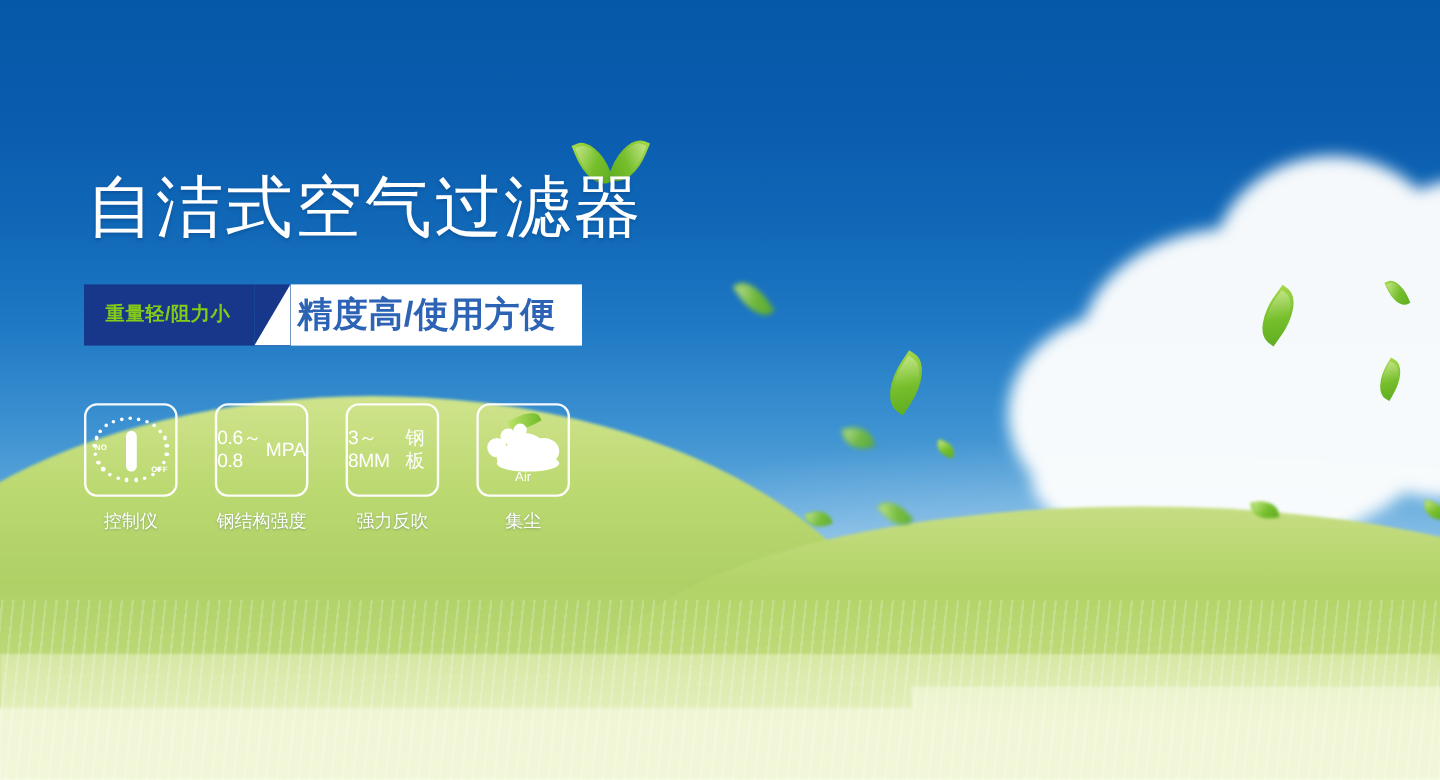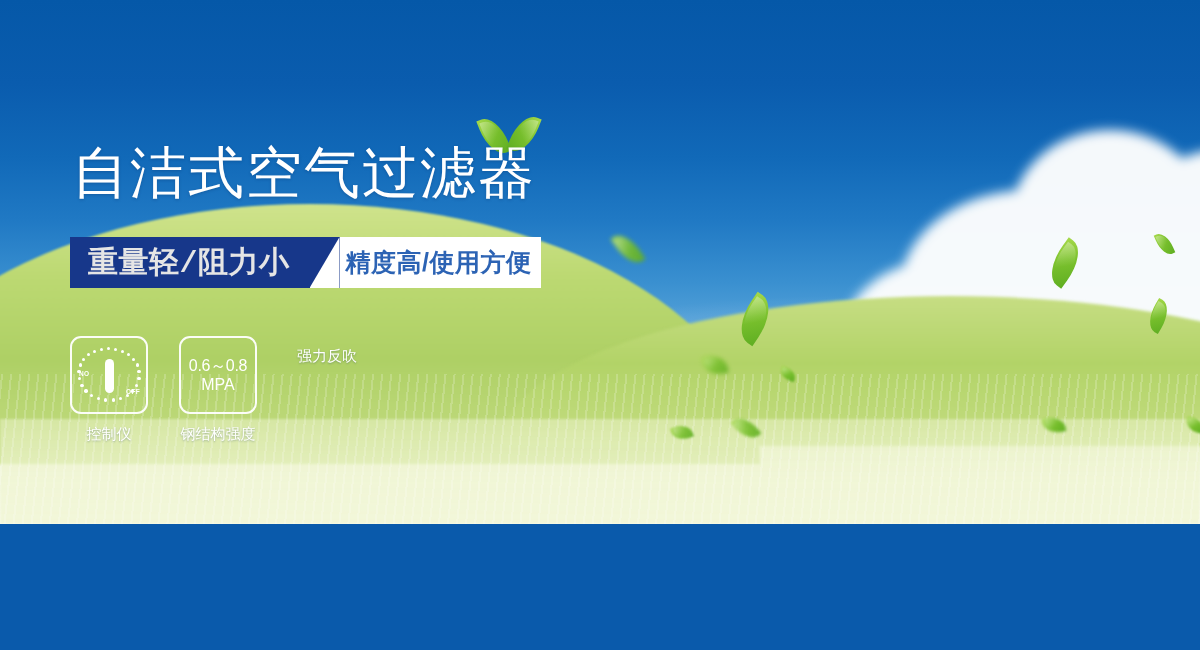--- a/index.html
+++ b/index.html
@@ -1,21 +1,21 @@
 <!DOCTYPE html>
 <html><head>
 <meta charset="utf-8">
 <style>
   html,body{margin:0;padding:0;}
   body{
     width:1200px;height:650px;overflow:hidden;
     font-family:"Liberation Sans","DejaVu Sans",sans-serif;
     background:#0a5aab;
   }
-  .banner{position:relative;width:1200px;height:524px;overflow:hidden;}
+  .banner{position:relative;width:1200px;height:650px;overflow:hidden;}
 
   
   .sky{
     position:absolute;inset:0;
     background:linear-gradient(to bottom,
       #0558a8 0%,
       #0a5cae 16%,
       #1169b8 30%,
       #2079c4 42%,
       #3a90d0 54%,
@@ -120,42 +120,41 @@
   .title{
     position:absolute;left:72px;top:145px;
     font-size:56px;letter-spacing:2px;color:#ffffff;
     font-weight:300;line-height:1;white-space:nowrap;
     text-shadow:0 1px 3px rgba(0,30,80,.25);
   }
   .badge{
     position:absolute;left:70px;top:237px;height:51px;display:flex;
   }
   .badge-left{
-    background:#17378a;color:#e5e5e5;font-size:30px;font-weight:700;
+    background:#17378a;color:#84cc16;font-size:16px;font-weight:700;
     display:flex;align-items:center;padding:0 20px 0 18px;white-space:nowrap;
     letter-spacing:.5px;
-    font-family:Liberation Mono, monospace;
   }
   .badge-slash{width:30px;background:#17378a;position:relative;}
   .badge-slash::after{
     content:"";position:absolute;inset:0;background:#ffffff;
     clip-path:polygon(100% 0,100% 100%,0 100%);
   }
   .badge-right{
-    background:#ffffff;color:#2c63b4;font-size:25px;font-weight:700;
-    display:flex;align-items:center;padding:0 10px 0 6px;white-space:nowrap;
+    background:#ffffff;color:#2c63b4;font-size:29px;font-weight:700;
+    display:flex;align-items:center;padding:0 22px 0 6px;white-space:nowrap;
     letter-spacing:.5px;
   }
 
   
   .features{position:absolute;left:70px;top:336px;display:flex;gap:31px;}
   .feature{width:78px;display:flex;flex-direction:column;align-items:center;}
   .fbox{
     width:78px;height:78px;border:2px solid rgba(255,255,255,.95);
-    border-radius:11px;display:flex;flex-direction:column;
+    border-radius:11px;display:flex;flex-direction:row;
     align-items:center;justify-content:center;color:#fff;box-sizing:border-box;
   }
   .fbox .t1{font-size:16px;line-height:19px;letter-spacing:-.3px;}
   .fbox .t2{font-size:16px;line-height:19px;}
   .flabel{
     margin-top:11px;color:#ffffff;font-size:15px;white-space:nowrap;
     text-shadow:0 1px 2px rgba(0,40,90,.3);
   }
 
   
@@ -300,18 +299,38 @@
     <div class="feature">
       <div class="fbox">
         <div class="t1">0.6～0.8</div>
         <div class="t2">MPA</div>
       </div>
       <div class="flabel">钢结构强度</div>
     </div>
 
 
     <div class="feature">
+      <div class="fbox">
+        <div class="t1">3～8MM</div>
+        <div class="t2">钢板</div>
+      </div>
       <div class="flabel">强力反吹</div>
     </div>
 
+    <div class="feature">
+      <div class="fbox">
+        <div class="aircloud">
+          <div class="ac-leaf"></div>
+          <span class="c ac1"></span>
+            <span class="c ac2"></span>
+          <span class="c ac3"></span>
+            <span class="c ac4"></span>
+          <span class="c ac-b1"></span>
+            <span class="c ac-b2"></span>
+            <span class="c ac-b3"></span>
+          <div class="airtxt">Air</div>
+        </div>
+      </div>
+      <div class="flabel">集尘</div>
+    </div>
 
   </div>
 </div>
 
 </body></html>

